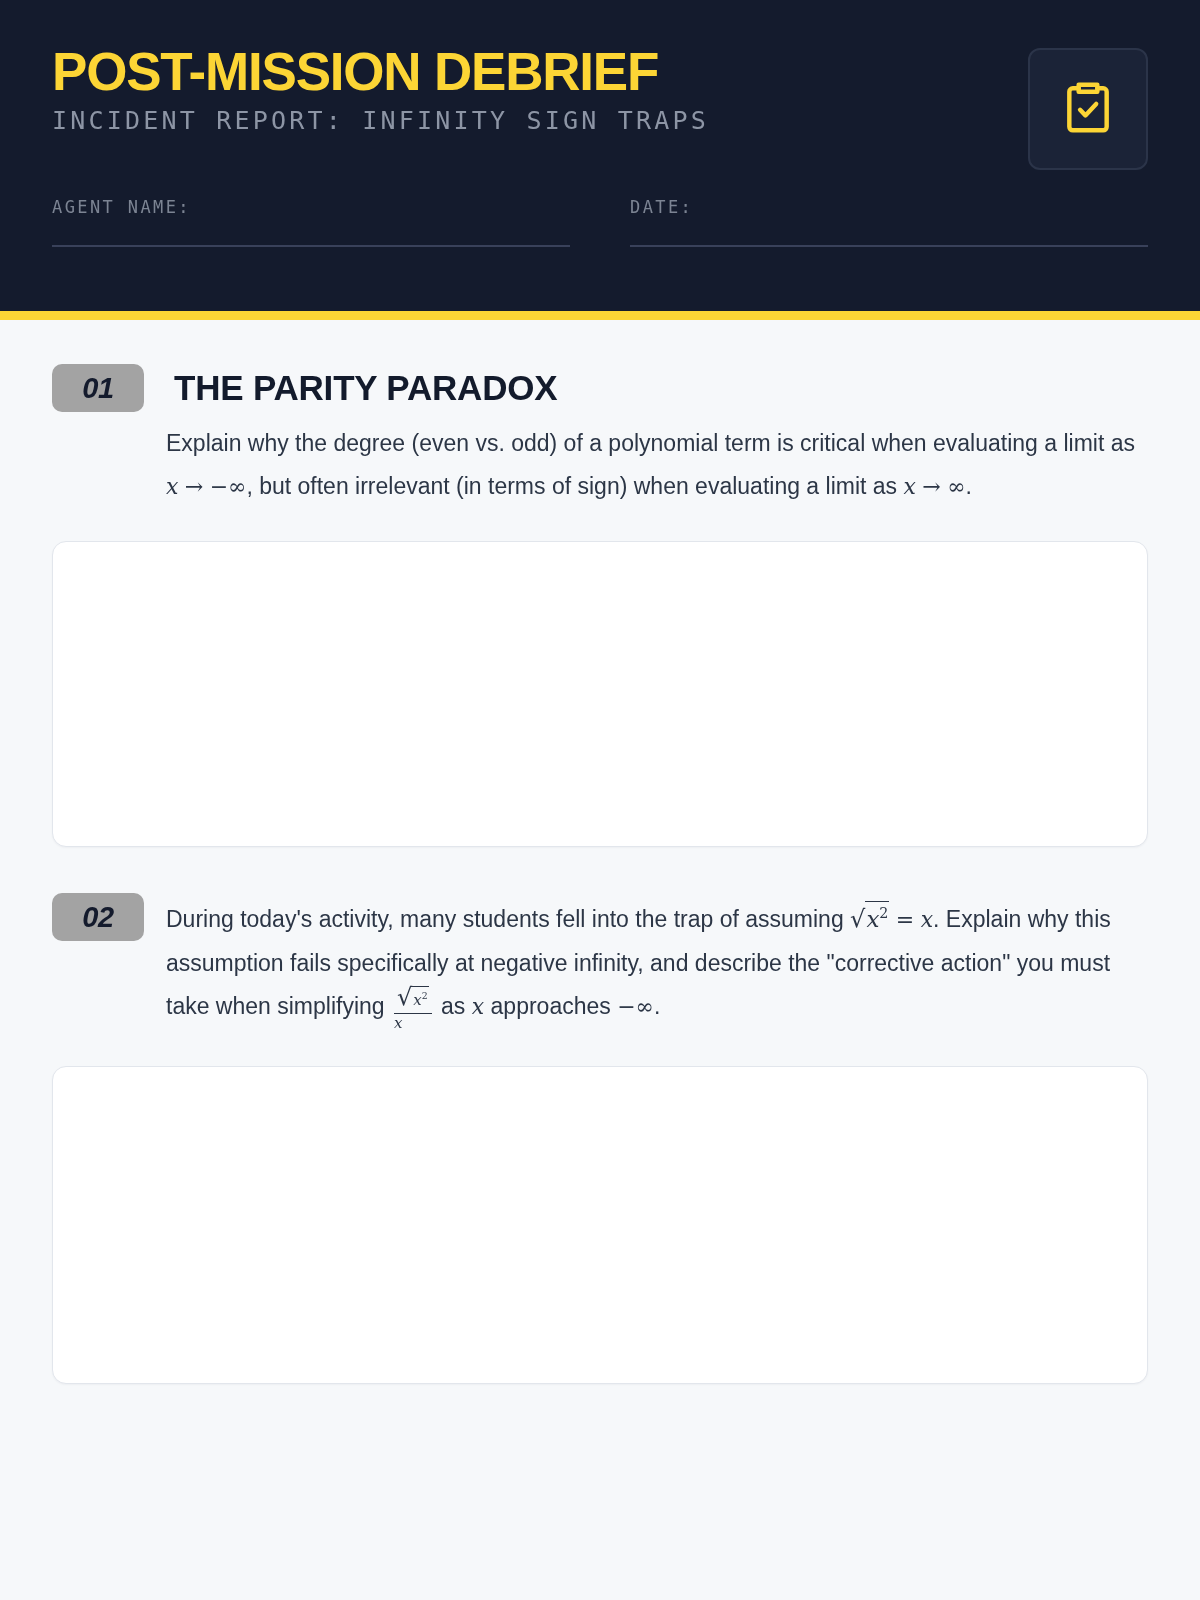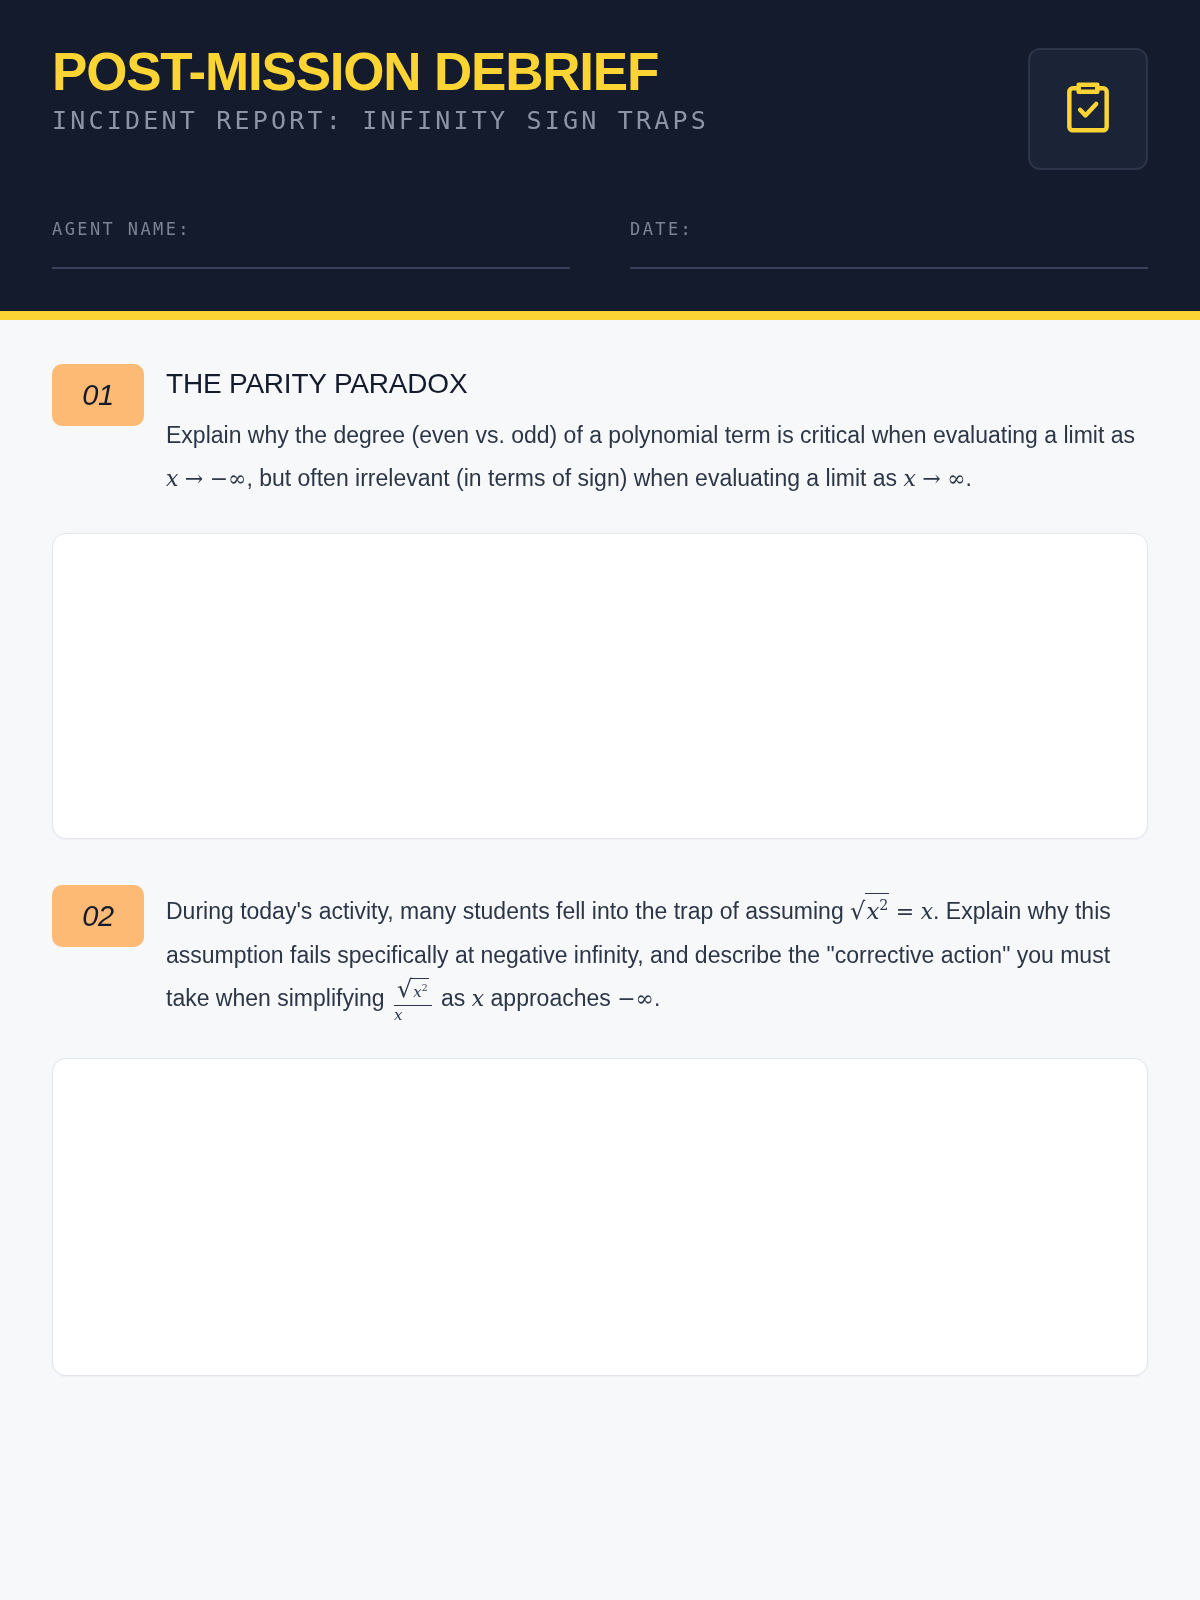--- a/index.html
+++ b/index.html
@@ -50,21 +50,21 @@
     border-radius: 12px;
     background: #1b2337;
     display: flex;
     align-items: center;
     justify-content: center;
     box-sizing: border-box;
   }
   .fields {
     display: flex;
     gap: 60px;
-    margin-top: 84px;
+    margin-top: 62px;
   }
   .field {
     flex: 1;
   }
   .field-label {
     font-family: "DejaVu Sans Mono", monospace;
     font-size: 17px;
     letter-spacing: 2.4px;
     color: #7c8493;
     display: block;
@@ -84,41 +84,41 @@
     margin-bottom: 46px;
   }
   .task-head {
     display: flex;
     align-items: flex-start;
     gap: 22px;
   }
   .badge-num {
     flex: 0 0 auto;
     width: 92px;
-    height: 62px;
-    background: #fdba74;
+    height: 48px;
+    background: #a3a3a3;
     color: #141b2d;
     border-radius: 10px;
     display: flex;
     align-items: center;
     justify-content: center;
     font-size: 29px;
-    font-weight: normal;
+    font-weight: bold;
     font-style: italic;
     letter-spacing: -0.5px;
   }
   .task-body {
     flex: 1 1 auto;
     padding-top: 4px;
   }
   .task-title {
-    font-size: 28px;
-    font-weight: normal;
+    font-size: 35px;
+    font-weight: bold;
     color: #131b2c;
-    margin: 0 0 14px 0;
+    margin: 0 0 14px 8px;
     letter-spacing: -0.2px;
   }
   .task-text {
     font-size: 23px;
     line-height: 1.85;
     color: #2c3646;
     margin: 0;
   }
   .math {
     font-family: "DejaVu Serif", serif;

